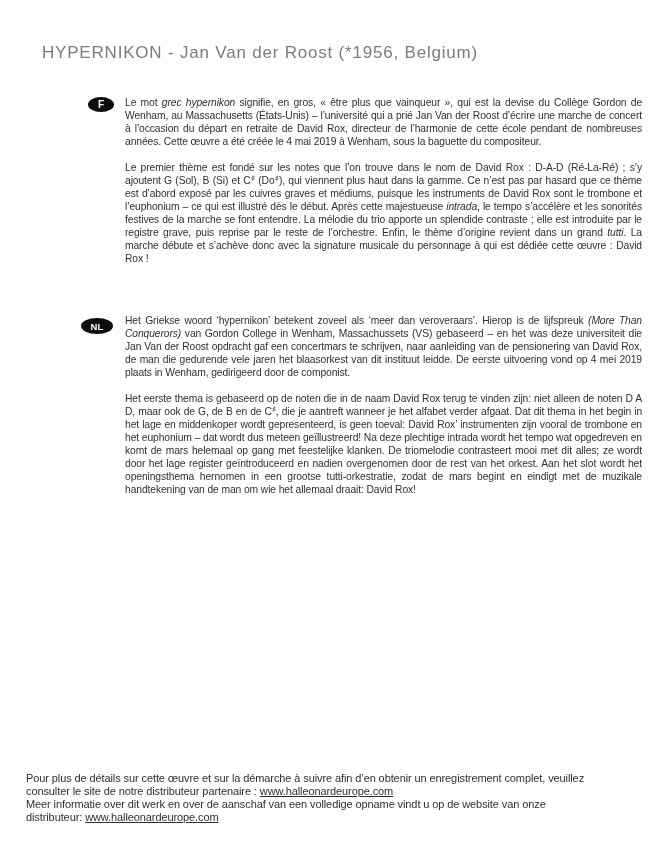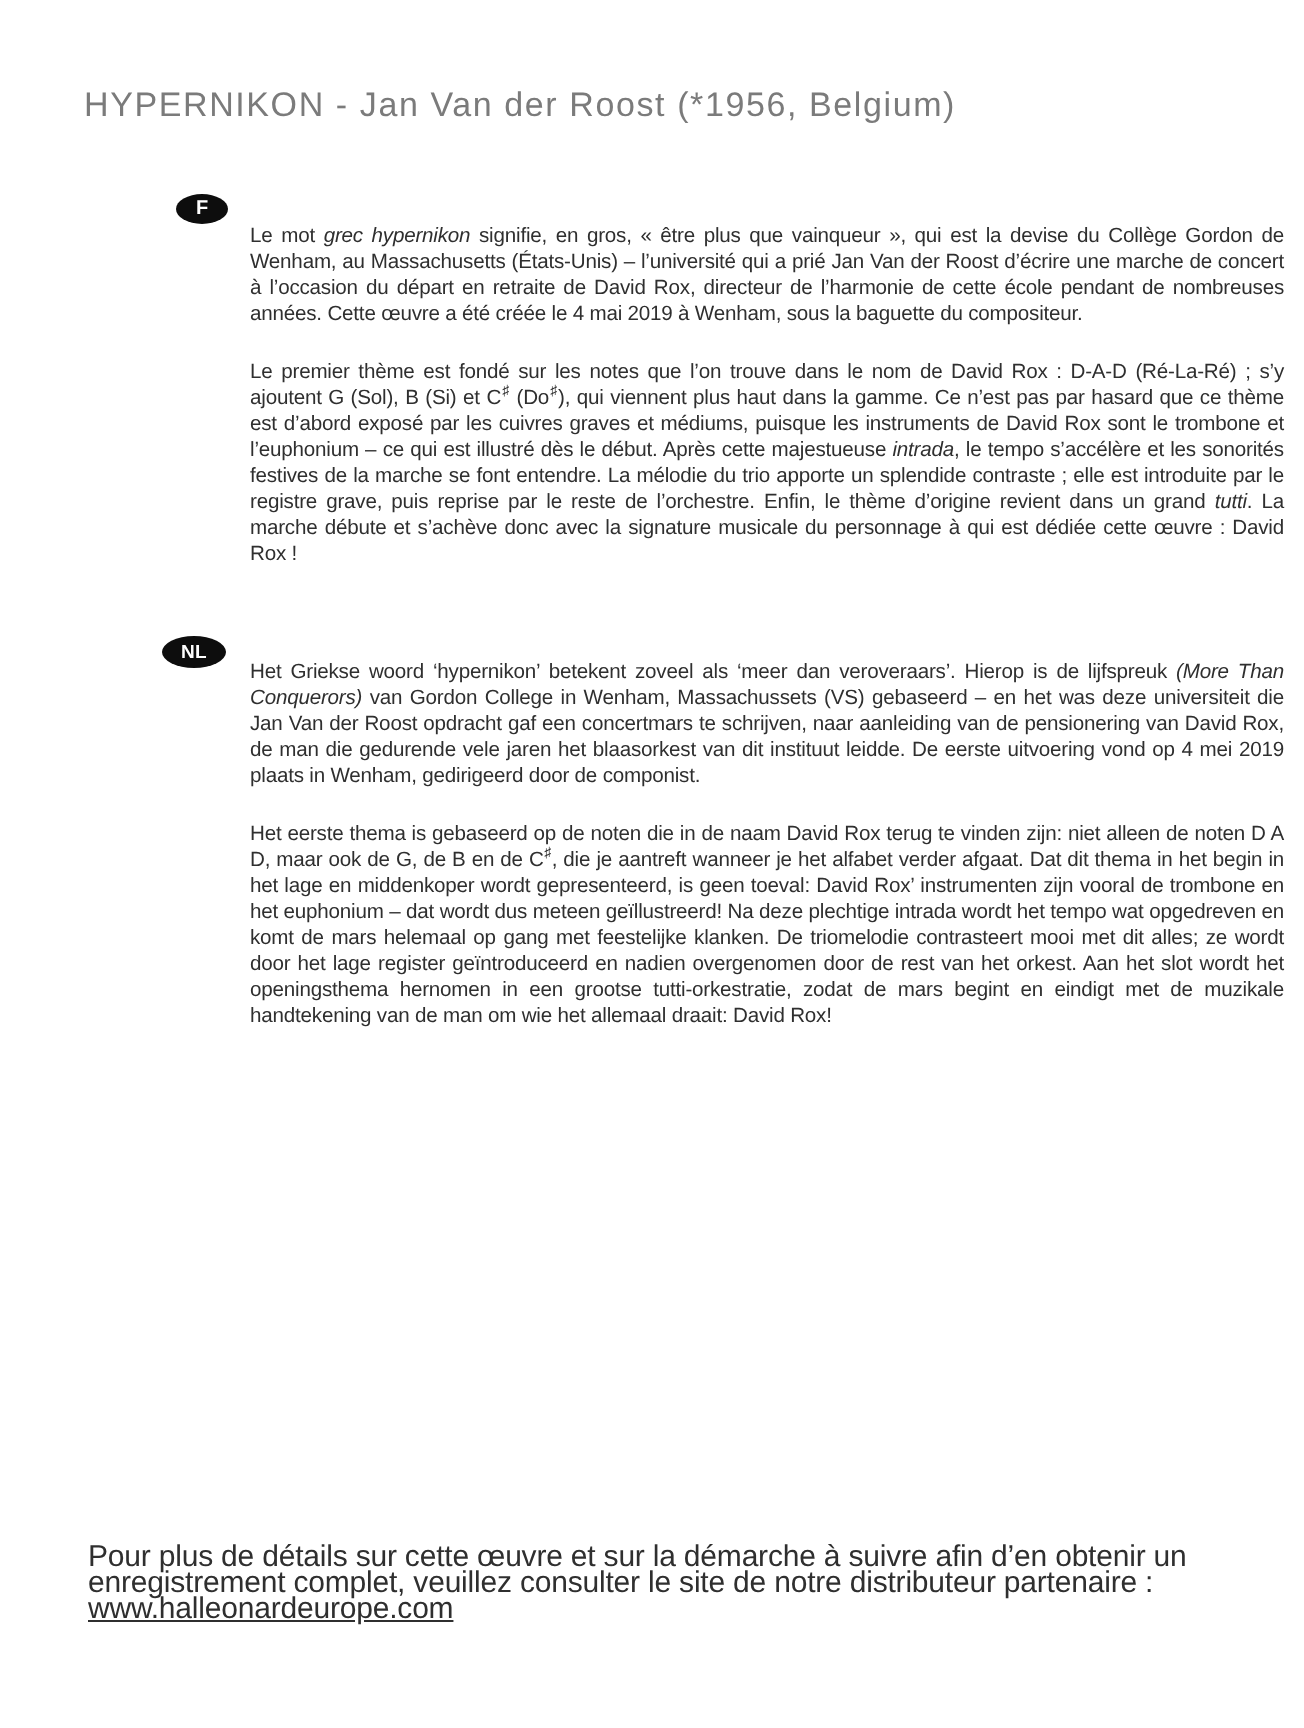--- a/index.html
+++ b/index.html
@@ -45,35 +45,35 @@
   }
   .badge-f  { left: 88px; top: 1px; width: 26px; height: 15px; font-size: 10px; }
   .badge-nl { left: 81px; top: 4px; width: 32px; height: 16px; font-size: 9.5px; letter-spacing: 0.2px; }
   .text-col {
     position: absolute;
     left: 125px;
     top: 0;
     width: 517px;
   }
   .text-col p {
-    margin: 16px 0 13px 0;
+    margin: 0 0 13px 0;
     font-size: 10.3px;
     line-height: 13px;
     letter-spacing: -0.1px;
     text-align: justify;
     color: #2f2f2f;
   }
   .it  { font-style: italic; }
   .sup { font-size: 7px; vertical-align: super; line-height: 0; }
   .footer {
     position: absolute;
-    left: 44px;
+    left: 26px;
     top: 772px;
     width: 578px;
-    font-size: 15px;
+    font-size: 11px;
     line-height: 13px;
     letter-spacing: -0.1px;
     color: #2f2f2f;
   }
   .footer p { margin: 0; text-align: left; }
   .footer a.link {
     color: inherit;
     text-decoration: underline;
     cursor: pointer;
   }
@@ -96,15 +96,16 @@
   <section class="lang-section" id="section-nl">
     <span class="badge badge-nl">NL</span>
     <div class="text-col">
       <p><span>Het Griekse woord ‘hypernikon’ betekent zoveel als ‘meer dan veroveraars’. Hierop is de lijfspreuk </span><span class="it">(More Than Conquerors)</span><span> van Gordon College in Wenham, Massachussets (VS) gebaseerd – en het was deze universiteit die Jan Van der Roost opdracht gaf een concertmars te schrijven, naar aanleiding van de pensionering van David Rox, de man die gedurende vele jaren het blaasorkest van dit instituut leidde. De eerste uitvoering vond op 4 mei 2019 plaats in Wenham, gedirigeerd door de componist.</span></p>
       <p><span>Het eerste thema is gebaseerd op de noten die in de naam David Rox terug te vinden zijn: niet alleen de noten D A D, maar ook de G, de B en de C</span><span class="sup">♯</span><span>, die je aantreft wanneer je het alfabet verder afgaat. Dat dit thema in het begin in het lage en middenkoper wordt gepresenteerd, is geen toeval: David Rox’ instrumenten zijn vooral de trombone en het euphonium – dat wordt dus meteen geïllustreerd! Na deze plechtige intrada wordt het tempo wat opgedreven en komt de mars helemaal op gang met feestelijke klanken. De triomelodie contrasteert mooi met dit alles; ze wordt door het lage register geïntroduceerd en nadien overgenomen door de rest van het orkest. Aan het slot wordt het openingsthema hernomen in een grootse tutti-orkestratie, zodat de mars begint en eindigt met de muzikale handtekening van de man om wie het allemaal draait: David Rox!</span></p>
     </div>
   </section>
 
   <div class="footer">
     <p><span>Pour plus de détails sur cette œuvre et sur la démarche à suivre afin d’en obtenir un enregistrement complet, veuillez consulter le site de notre distributeur partenaire : </span><a class="link">www.halleonardeurope.com</a></p>
+    <p><span>Meer informatie over dit werk en over de aanschaf van een volledige opname vindt u op de website van onze distributeur: </span><a class="link">www.halleonardeurope.com</a></p>
   </div>
 
 </div>
 
 </body></html>

